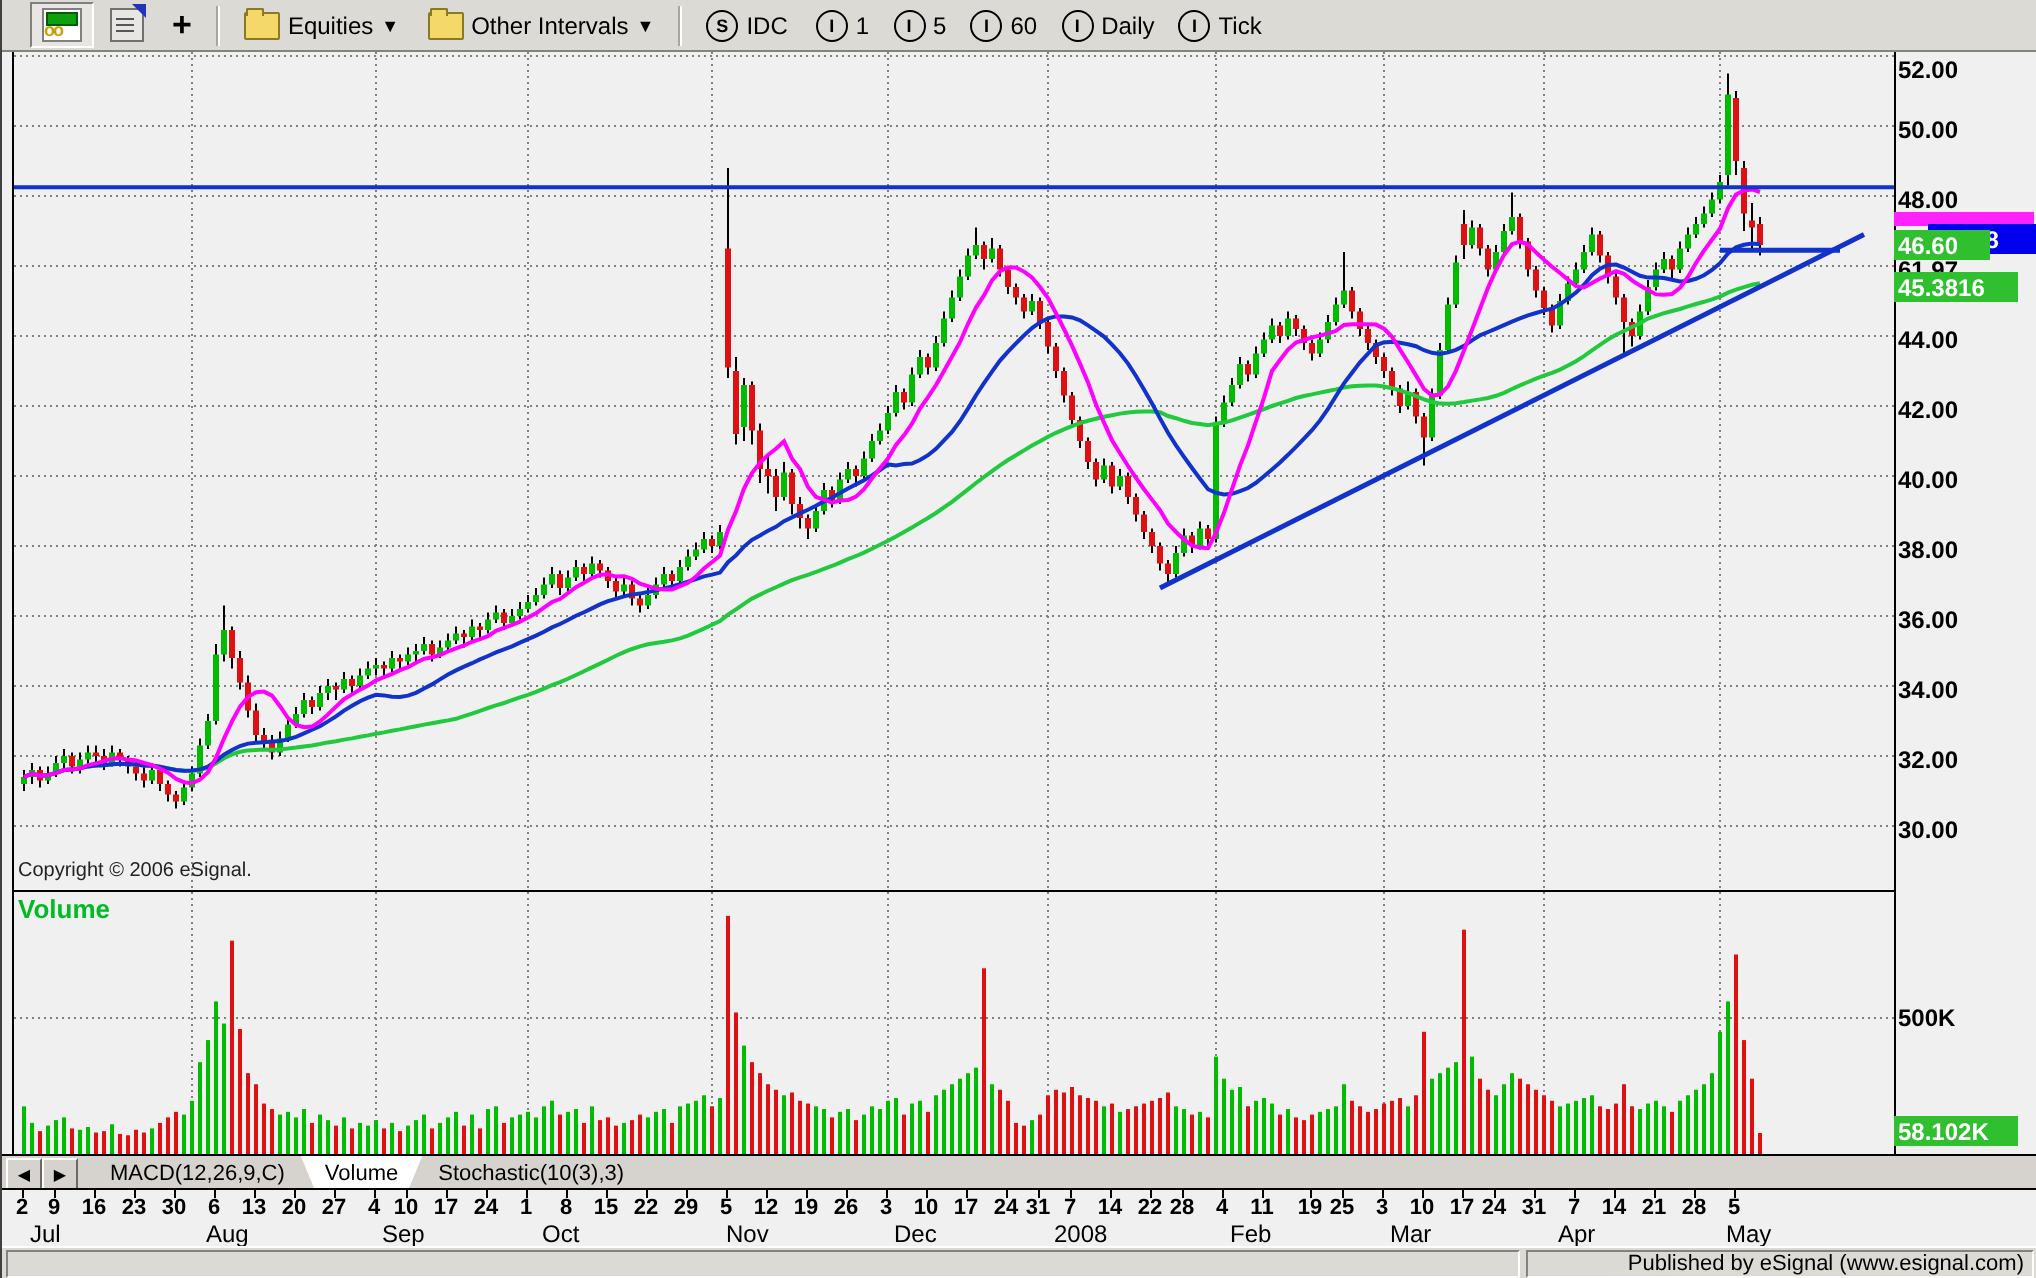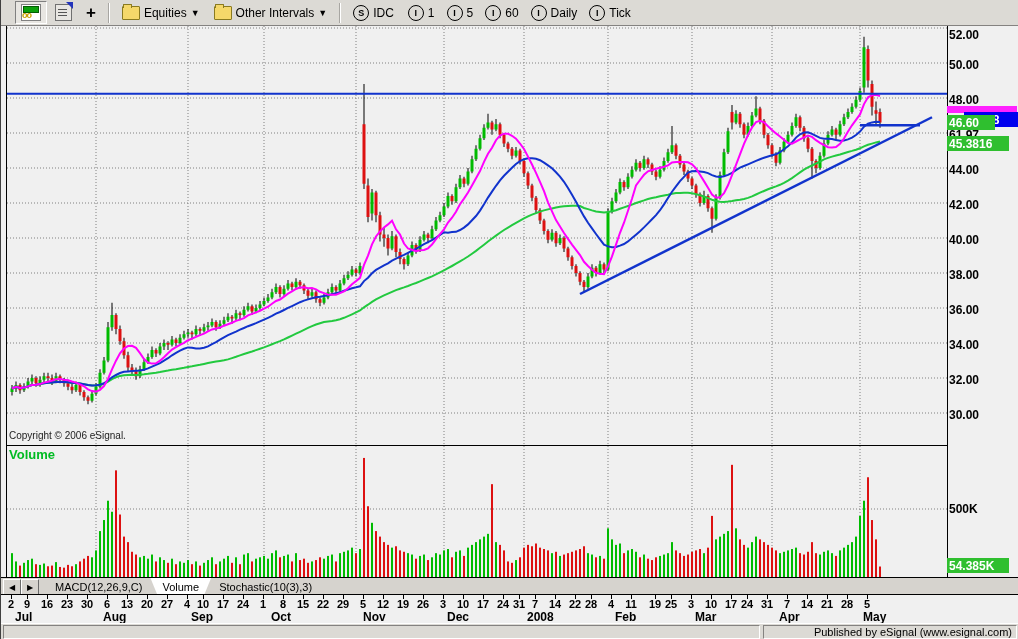--- a/index.html
+++ b/index.html
@@ -49,21 +49,21 @@
   .tab{position:relative;margin-left:-4px;padding:1px 12px 0 12px;font-size:11px;color:#000;
         clip-path:polygon(7px 0,calc(100% - 7px) 0,100% 100%,0 100%);
         clip-path:polygon(0 0,100% 0,calc(100% - 7px) 100%,7px 100%);
         background:transparent;display:flex;align-items:center;}
   .tab.active{background:#fff;font-weight:normal;}
   .tab .edge{position:absolute;top:0;width:1px;height:100%;background:#555;}
   
   #date-axis{position:absolute;left:0;top:568px;width:1018px;height:31px;background:#f0f0f0;border-top:1px solid #000;}
   .day-tick{position:absolute;top:0;width:1px;height:4px;background:#000;}
   .day-num{position:absolute;top:3px;font-size:11px;font-weight:bold;color:#000;transform:translateX(-50%);}
-  .month-label{position:absolute;top:15px;font-size:12px;font-weight:bold;color:#000;}
+  .month-label{position:absolute;top:15px;font-size:12px;font-weight:normal;color:#000;}
   
   #status-bar{position:absolute;left:0;top:623px;width:1018px;height:16px;background:#dcdad5;border-top:1px solid #fff;
         display:flex;gap:3px;padding:1px 2px;box-sizing:border-box;}
   .status-panel{border:1px solid;border-color:#848280 #fff #fff #848280;height:12px;font-size:11px;color:#000;
         display:flex;align-items:center;padding-left:13px;}
   #status-left{flex:1;}
   #status-right{width:235px;justify-content:flex-end;padding-right:4px;white-space:nowrap;}
 </style>
 </head>
 <body>
@@ -845,21 +845,21 @@
         <div class="axis-label" style="top: 312px;">34.00</div>
         <div class="axis-label" style="top: 347px;">32.00</div>
         <div class="axis-label" style="top: 382px;">30.00</div>
         <div class="badge" style="background: rgb(255, 34, 255); top: 80.05px; height: 7px; width: 70px; box-sizing: border-box; left: 0px;"></div>
         <div class="badge" style="background: rgb(0, 0, 238); top: 86.025px; height: 15px; width: 54px; box-sizing: border-box; right: 1px;">12368</div>
         <div class="badge" style="background: rgb(47, 191, 47); top: 89px; height: 15px; width: 48px; box-sizing: border-box; left: 0px;">46.60</div>
         <div class="badge" style="background: rgb(47, 191, 47); top: 110.322px; height: 15px; width: 62px; box-sizing: border-box; left: 0px;">45.3816</div>
       </div>
     <div id="vol-axis">
         <div class="axis-label" style="top: 57px;">500K</div>
-        <div class="badge" style="background: rgb(47, 191, 47); left: 0px; top: 112.514px; height: 15px; width: 62px; box-sizing: border-box;">54.385K</div>
+        <div class="badge" style="background: rgb(47, 191, 47); left: 0px; top: 112.514px; height: 15px; width: 62px; box-sizing: border-box;">58.102K</div>
       </div>
 
     <div id="tabs-row">
       <div class="tab-arrow" style="margin-left:2px">◀</div>
       <div class="tab-arrow">▶</div>
       <div style="width:8px"></div>
       <div class="tab">
         <span class="edge" style="left:0;transform:skewX(24deg)"></span>
         <span>MACD(12,26,9,C)</span>
         <span class="edge" style="right:0;transform:skewX(-24deg)"></span>

